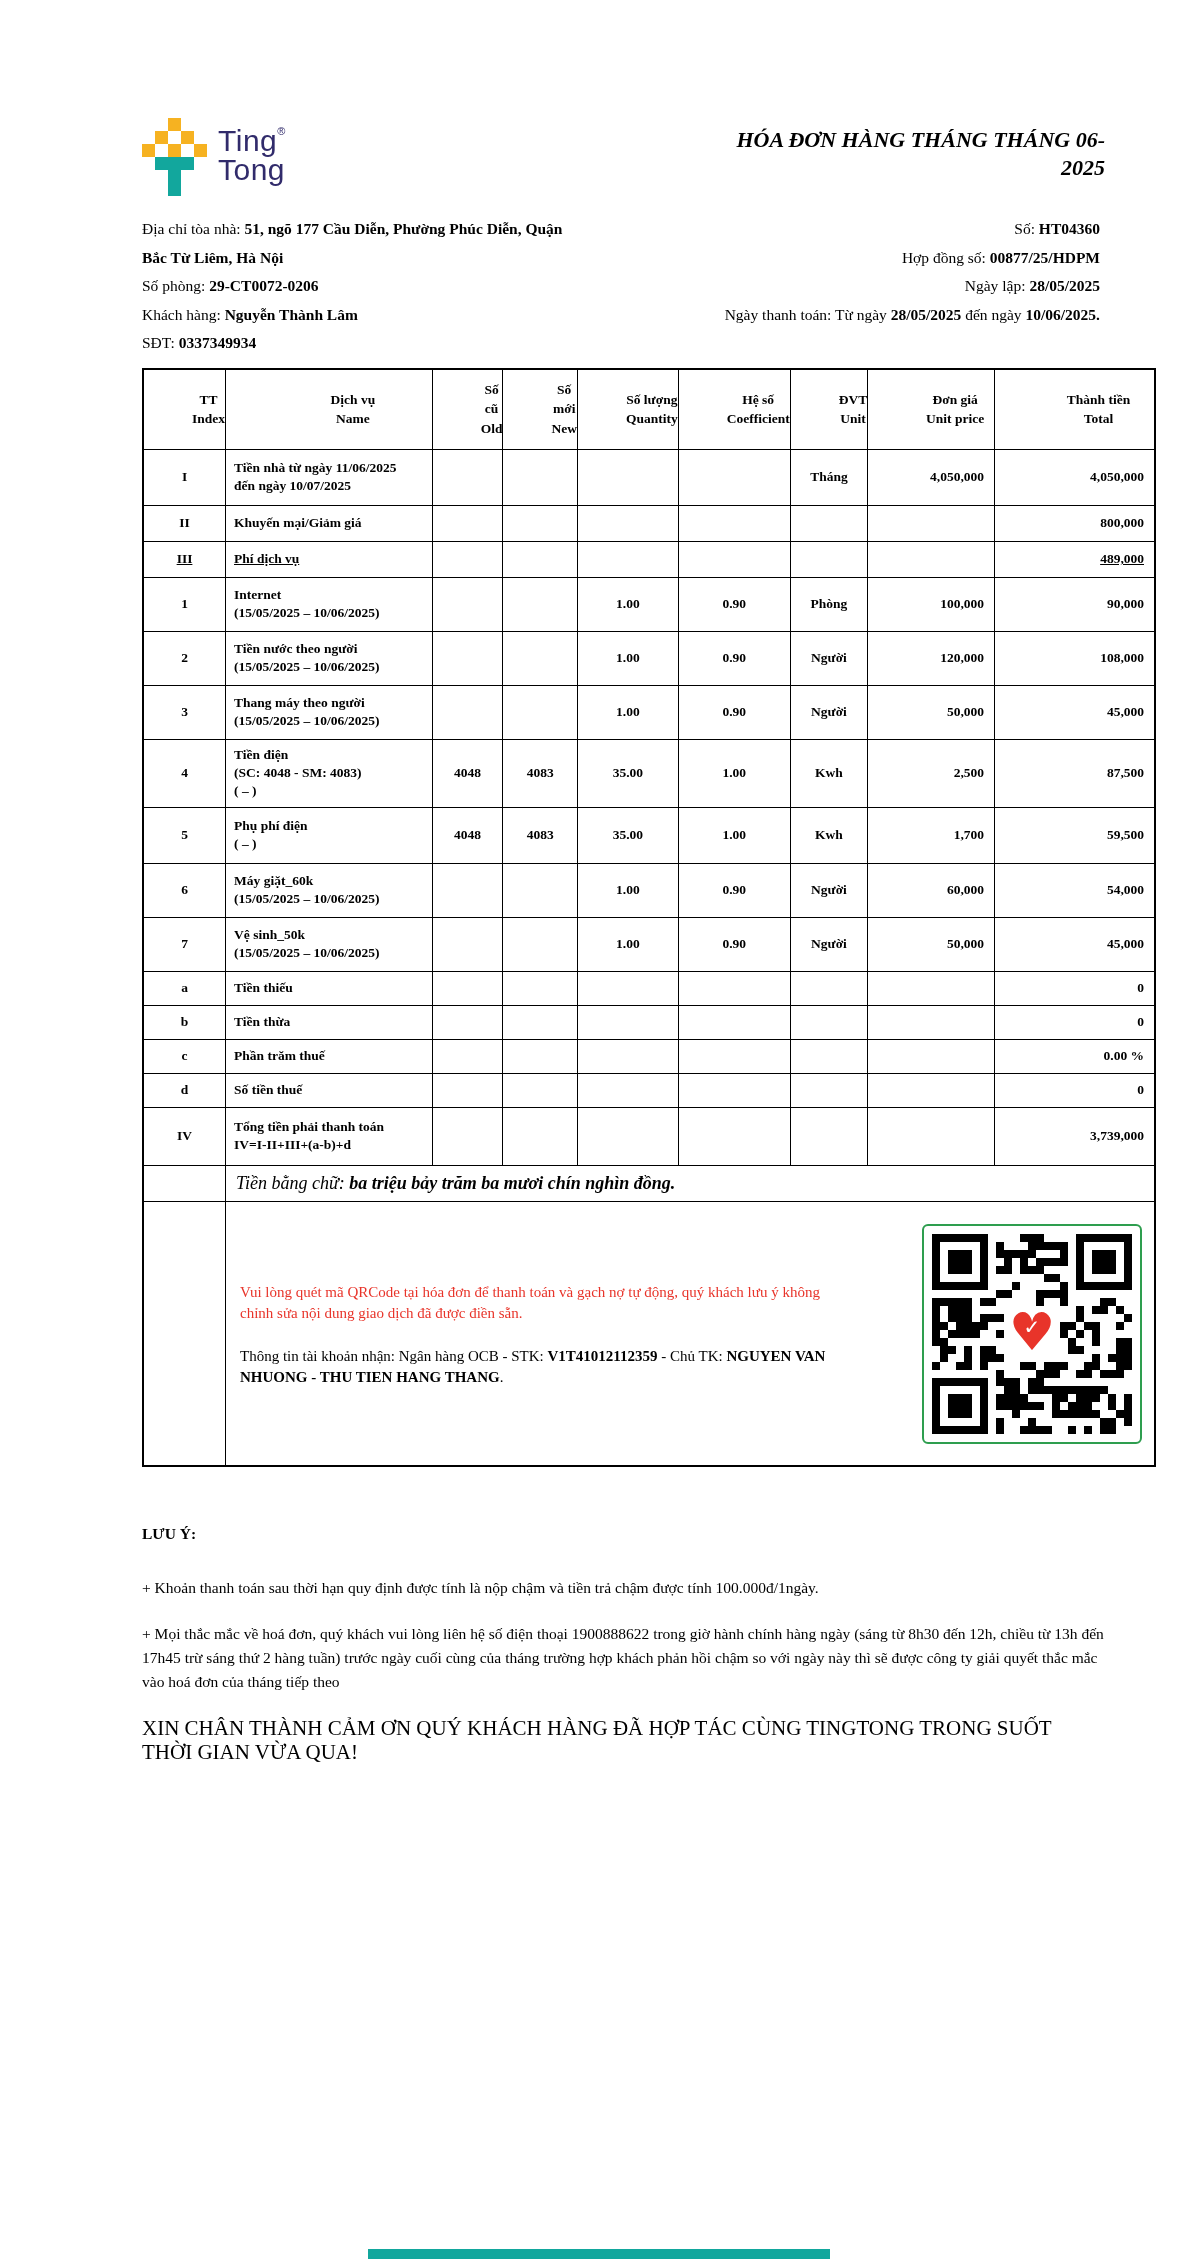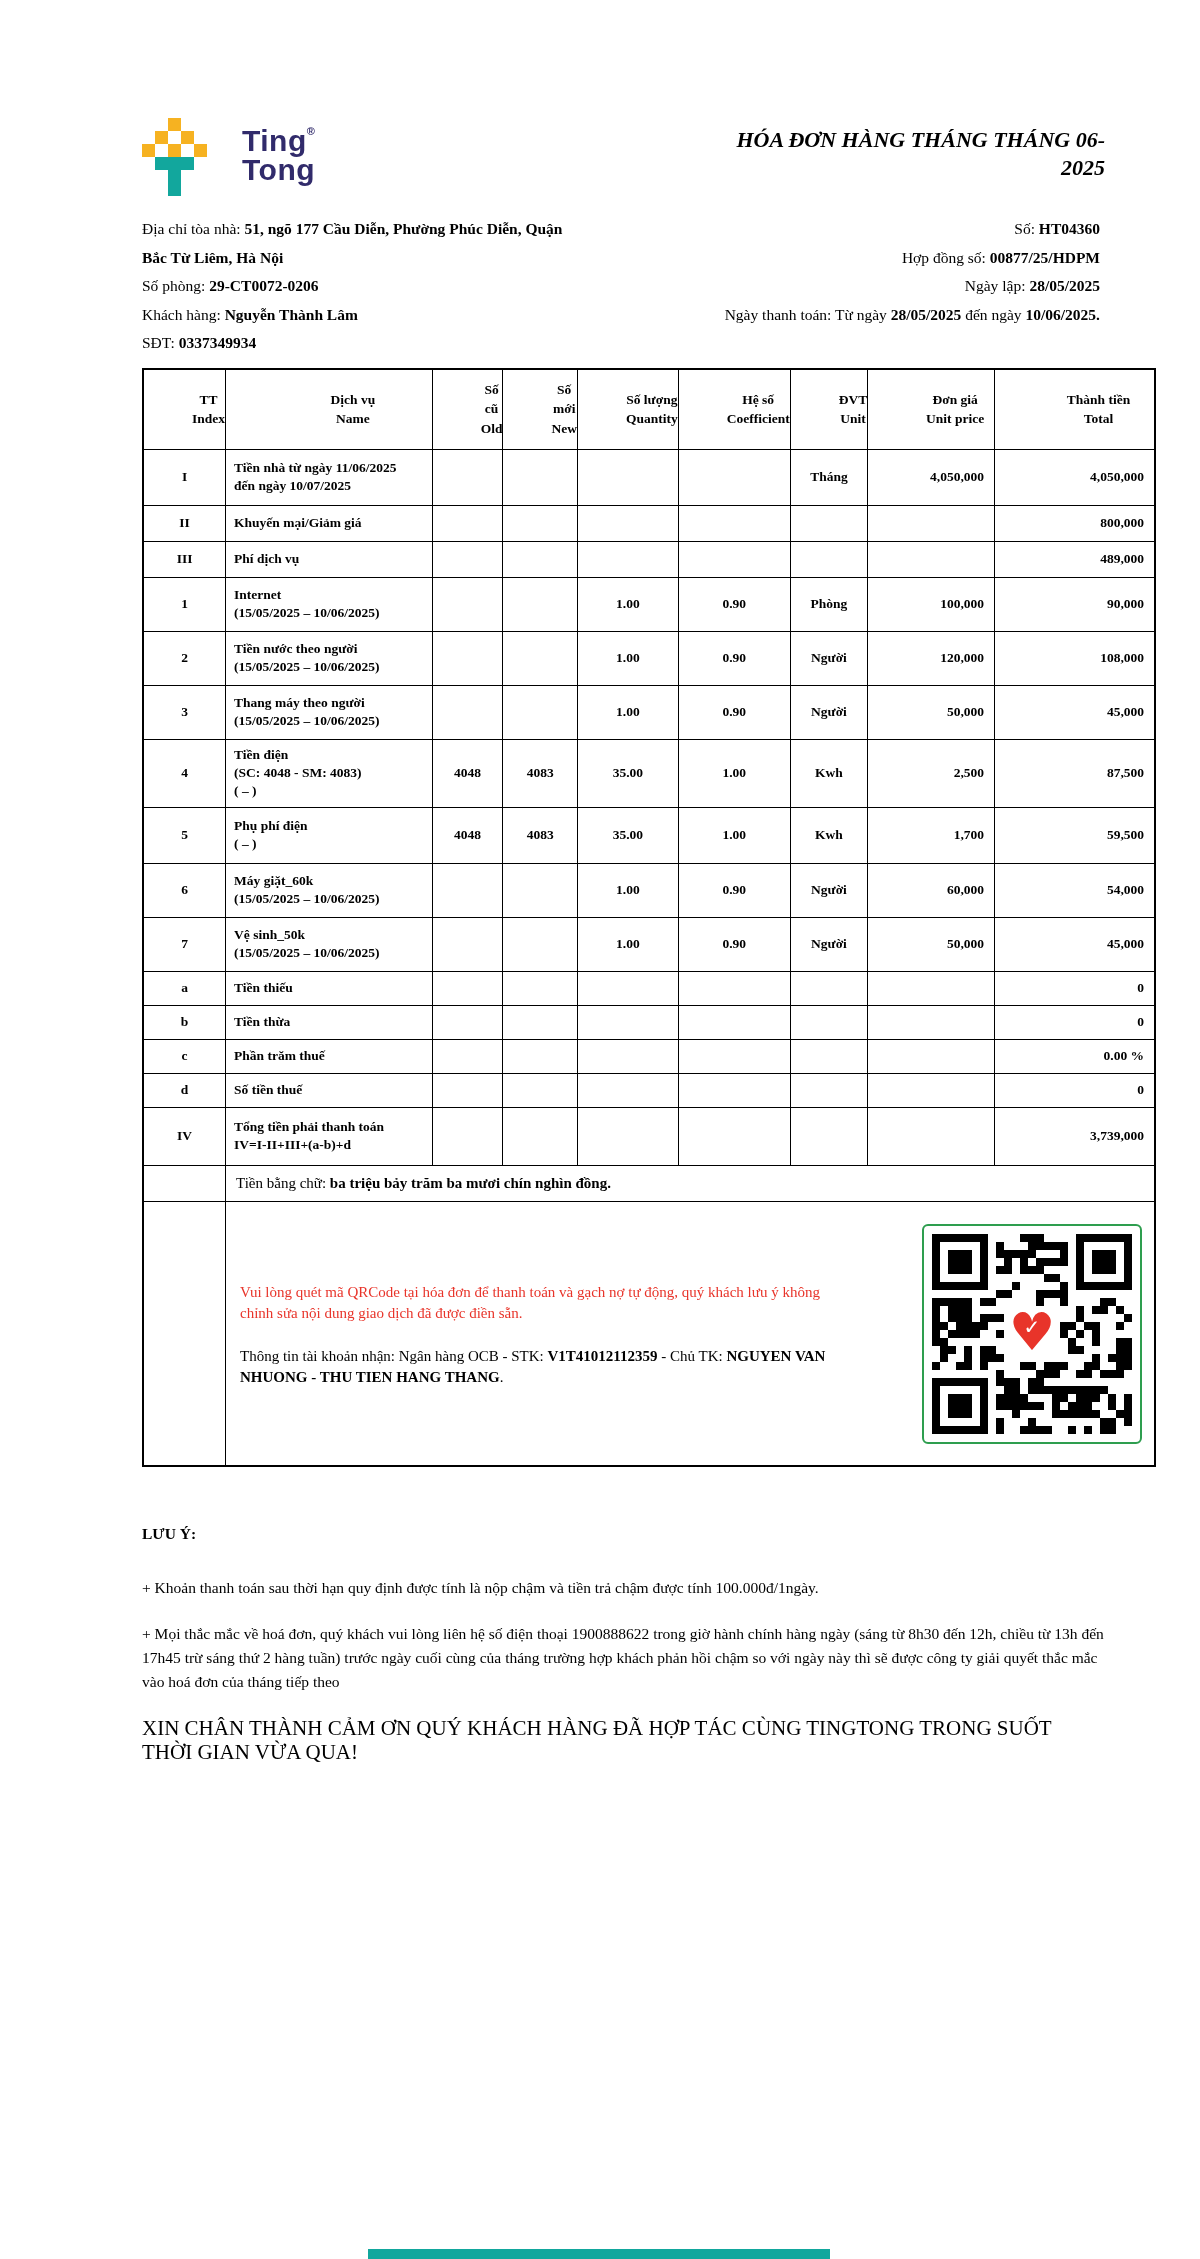--- a/index.html
+++ b/index.html
@@ -5,22 +5,22 @@
   :root{
     --brand-navy:#312b6b; --brand-yellow:#f6b221; --brand-teal:#12a79d;
     --accent-red:#e8342a; --qr-green:#2e9e4f; --ink:#000;
   }
   *{margin:0;padding:0;box-sizing:border-box;}
   body{background:#fff;font-family:"Liberation Serif","DejaVu Serif",serif;color:var(--ink);}
   .page{position:relative;width:1200px;height:2259px;background:#fff;overflow:hidden;}
 
   
   .logo{position:absolute;left:142px;top:118px;display:flex;align-items:flex-start;gap:10px;}
-  .brand-text{font-family:"Liberation Sans","DejaVu Sans",sans-serif;font-weight:bold;
-    color:var(--brand-navy);font-size:30px;line-height:29px;letter-spacing:.5px;margin-top:8px;margin-left:24px;}
+  .brand-text{font-family:"Liberation Sans","DejaVu Sans",sans-serif;font-weight:normal;
+    color:var(--brand-navy);font-size:30px;line-height:29px;letter-spacing:.5px;margin-top:8px;}
   .brand-text sup{font-size:11px;vertical-align:top;line-height:10px;}
 
   
   .title{position:absolute;right:95px;top:126px;width:560px;text-align:right;
     font-weight:bold;font-size:22px;line-height:28px;font-style:italic;}
 
   
   .info{position:absolute;left:142px;top:220px;width:958px;font-size:15.5px;}
   .info-line{display:flex;justify-content:space-between;height:28.5px;align-items:flex-start;}
   .info-line .seg-b{font-weight:bold;}
@@ -29,21 +29,21 @@
   table.inv{position:absolute;left:142px;top:368px;width:1014px;border-collapse:collapse;
     font-size:13.5px;}
   table.inv th,table.inv td{border:1px solid #000;vertical-align:middle;}
   table.inv{border:2px solid #000;}
   table.inv thead tr{height:80px;}
   table.inv th{font-weight:bold;text-align:center;line-height:1.45;padding-left:48px;}
   td.c{text-align:center;font-weight:bold;}
   td.nm{font-weight:bold;padding:4px 8px;line-height:1.35;}
   td.r{text-align:right;font-weight:bold;padding-right:10px;}
   tr.words-row{height:36px;}
-  .words-cell{padding-left:10px;font-size:15px;}
+  .words-cell{padding-left:10px;font-style:italic;font-size:18px;}
   .words-cell .seg-b{font-weight:bold;}
   tr.qr-row{height:265px;}
   .qr-cell{position:relative;padding:7px 10px;}
   .qr-text{position:absolute;left:14px;top:80px;width:600px;font-size:15px;line-height:1.4;}
   .qr-notice{color:var(--accent-red);margin-bottom:22px;}
   .qr-account .seg-b{font-weight:bold;}
   .qr-box{position:absolute;right:12px;top:22px;width:220px;height:220px;background:#fff;
     border:2px solid var(--qr-green);border-radius:6px;padding:8px;}
   .qr-heart{position:absolute;left:50%;top:50%;transform:translate(-50%,-54%);
     font-size:52px;color:var(--accent-red);line-height:1;
@@ -188,21 +188,21 @@
             <div>Khuyến mại/Giảm giá</div>
           </td>
           <td class="c"></td>
           <td class="c"></td>
           <td class="c"></td>
           <td class="c"></td>
           <td class="c"></td>
           <td class="r"></td>
           <td class="r">800,000</td>
         </tr>
-        <tr style="height: 36px;">
+        <tr style="height: 36px; text-decoration: underline;">
           <td class="c">III</td>
           <td class="nm">
             <div>Phí dịch vụ</div>
           </td>
           <td class="c"></td>
           <td class="c"></td>
           <td class="c"></td>
           <td class="c"></td>
           <td class="c"></td>
           <td class="r"></td>

